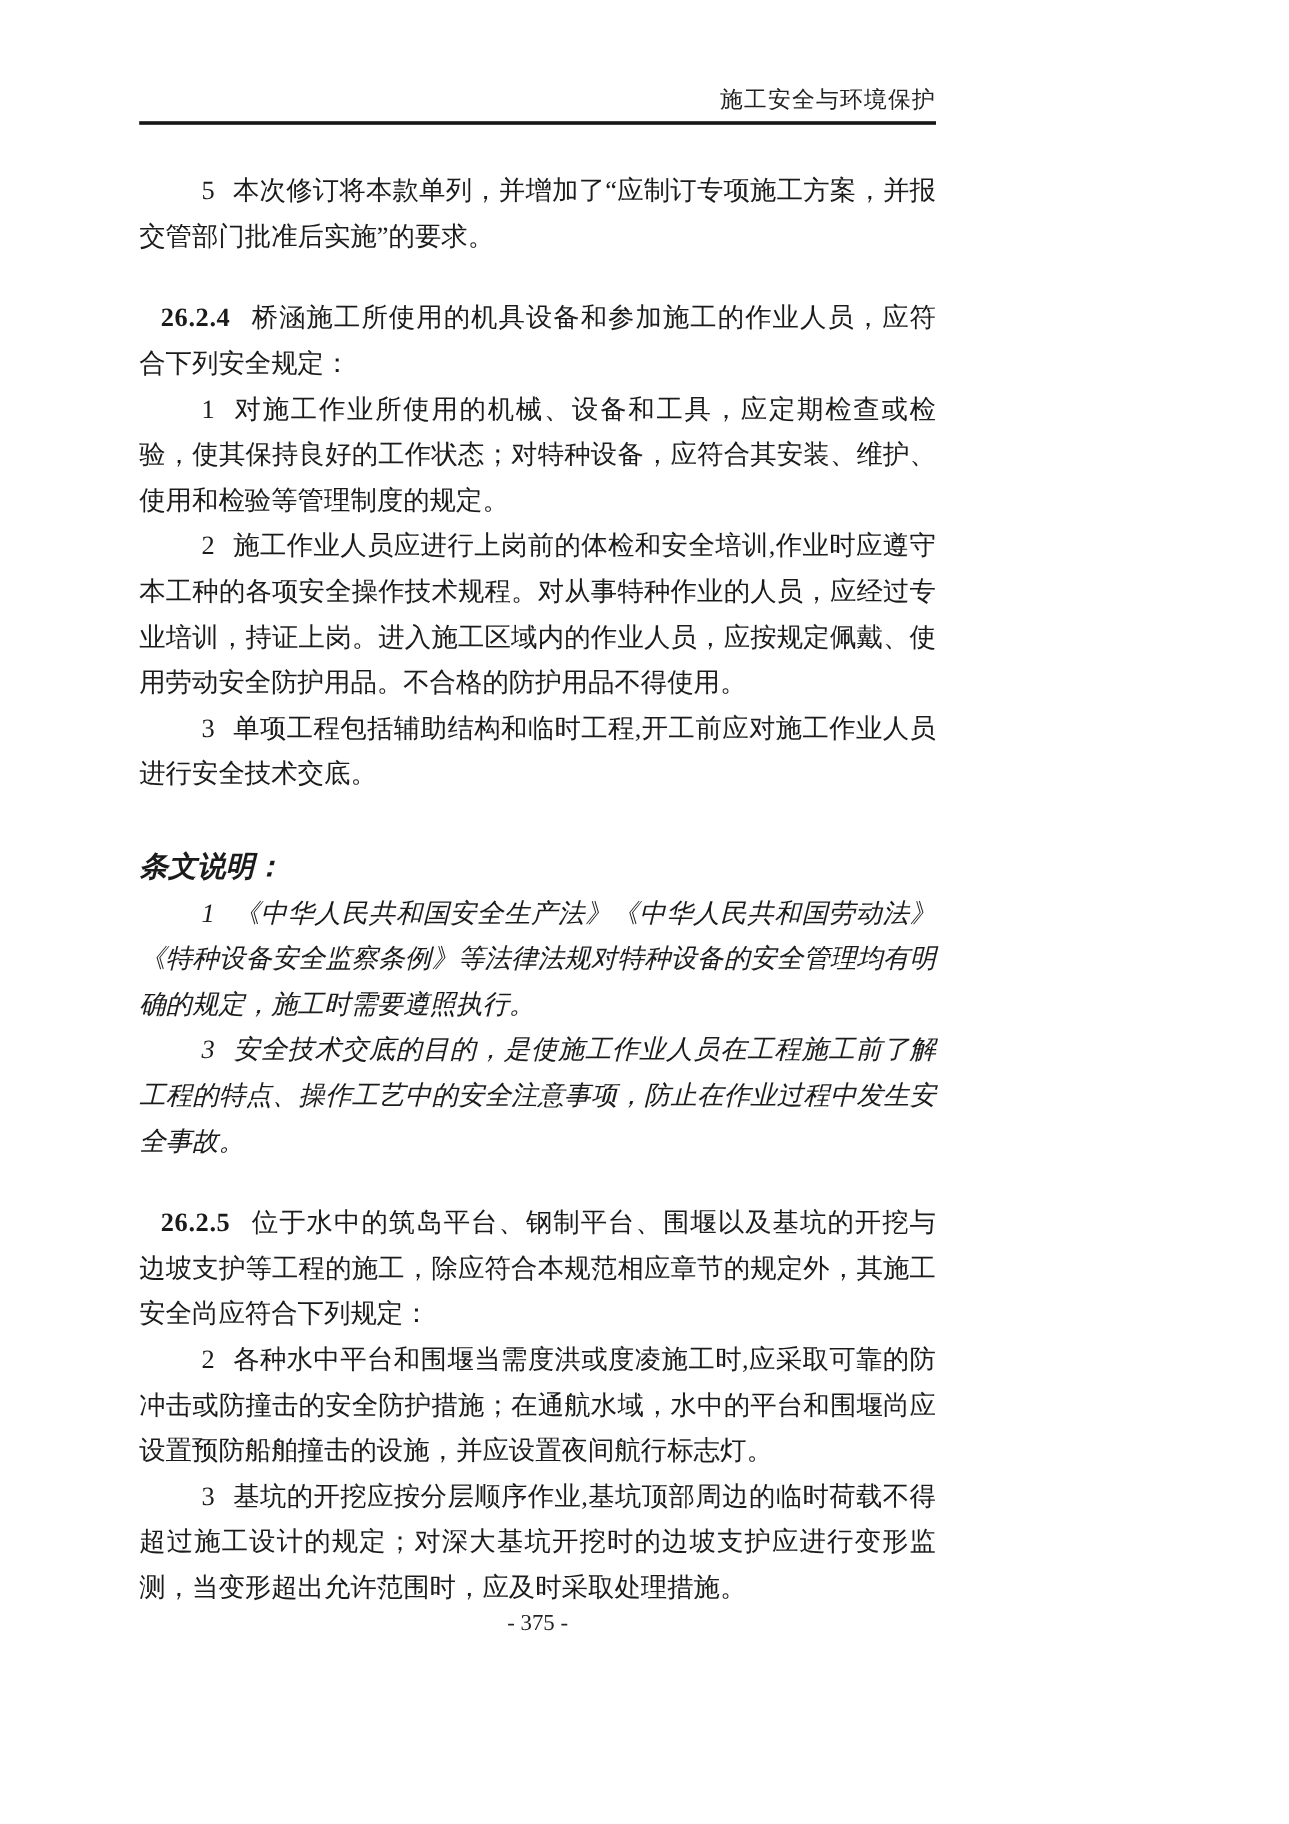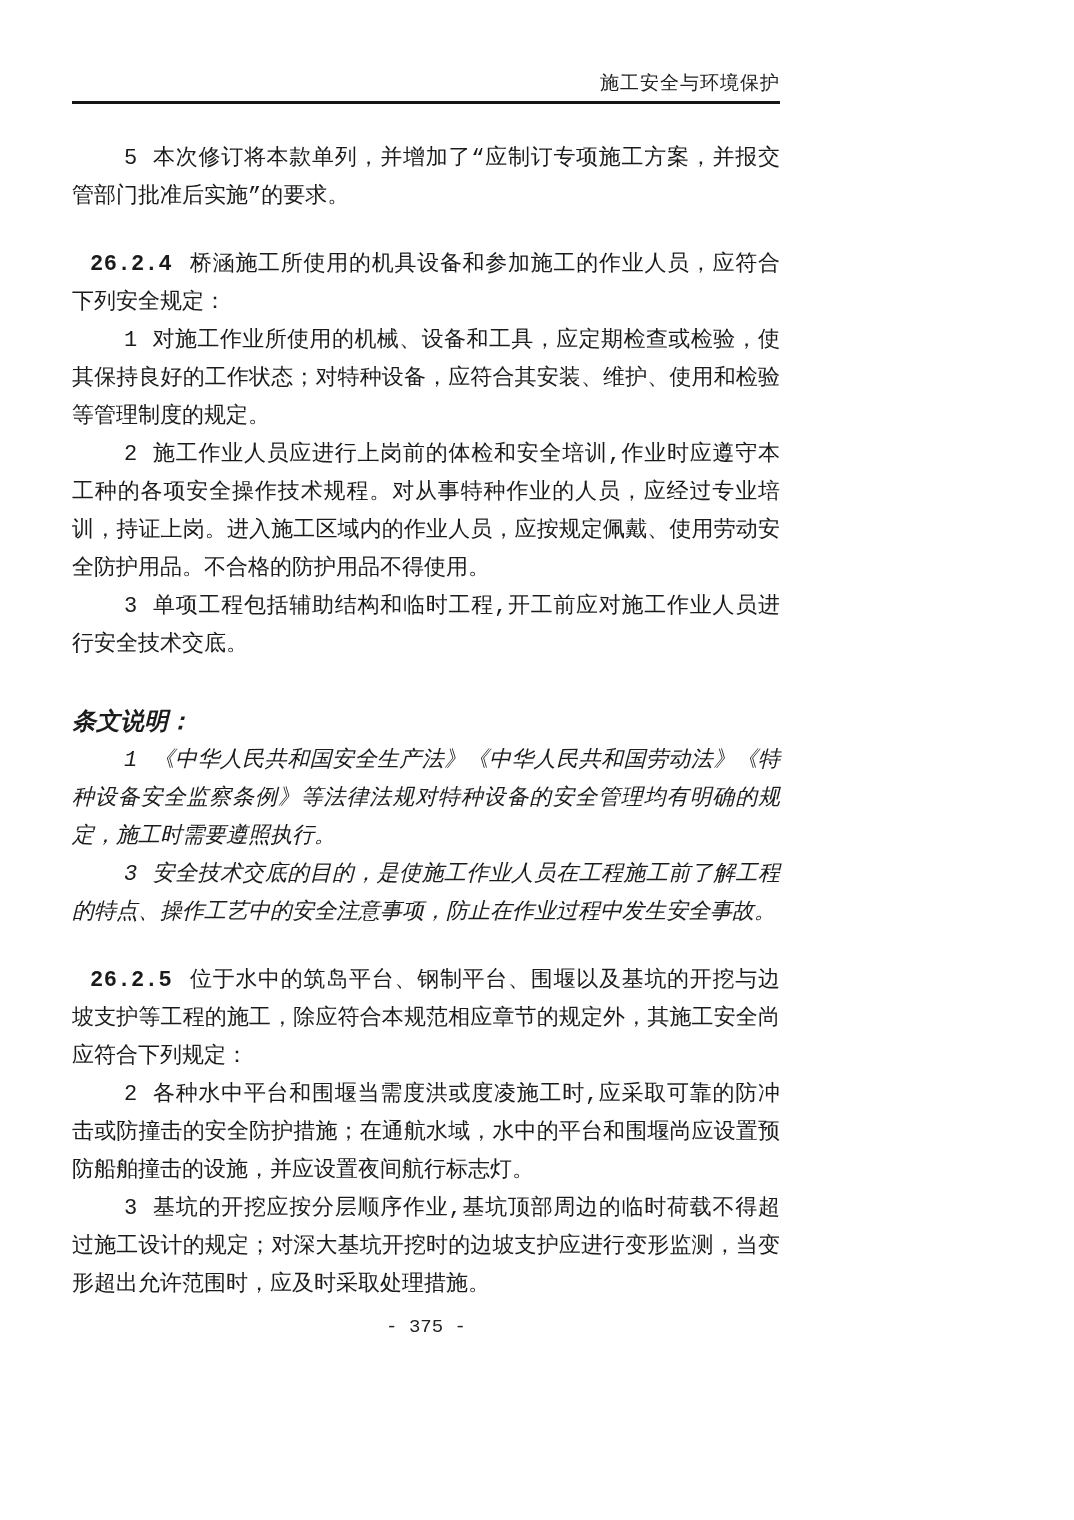--- a/index.html
+++ b/index.html
@@ -6,23 +6,23 @@
     margin: 0;
     padding: 0;
     background: #ffffff;
   }
   .page {
     position: relative;
     width: 924px;
     height: 1520px;
     background: #ffffff;
     color: #1b1b1b;
-    font-family: Liberation Mono, monospace;
+    font-family: Liberation Serif, serif;
     box-sizing: border-box;
-    padding: 0 144px 0 72px;
+    padding: 0 144px 0 116px;
     overflow: hidden;
   }
   .header {
     margin-top: 70px;
     border-bottom: 3px solid #161616;
     padding-bottom: 5px;
     text-align: right;
   }
   .header-title {
     font-size: 19px;
@@ -59,21 +59,21 @@
     margin-top: 40px;
     font-size: 24px;
     line-height: 38px;
     font-weight: bold;
     font-style: italic;
   }
   .commentary {
     font-style: italic;
   }
   .footer {
-    margin-top: 12px;
+    margin-top: 0;
     text-align: center;
   }
   .page-number {
     font-size: 19px;
     color: #222222;
   }
 </style>
 </head>
 <body>
 

